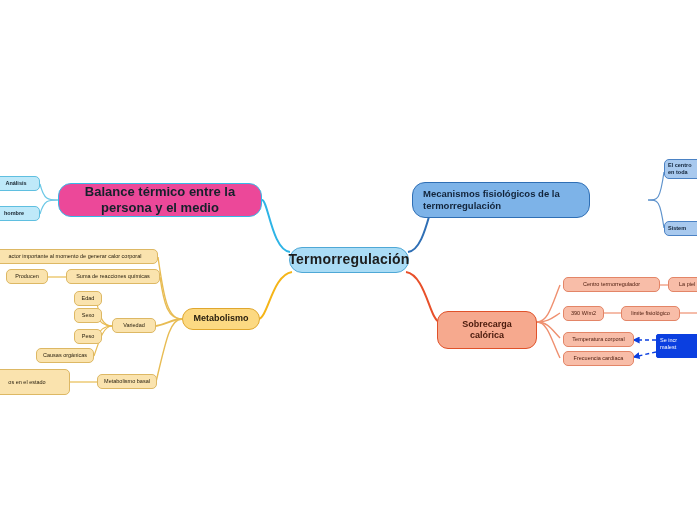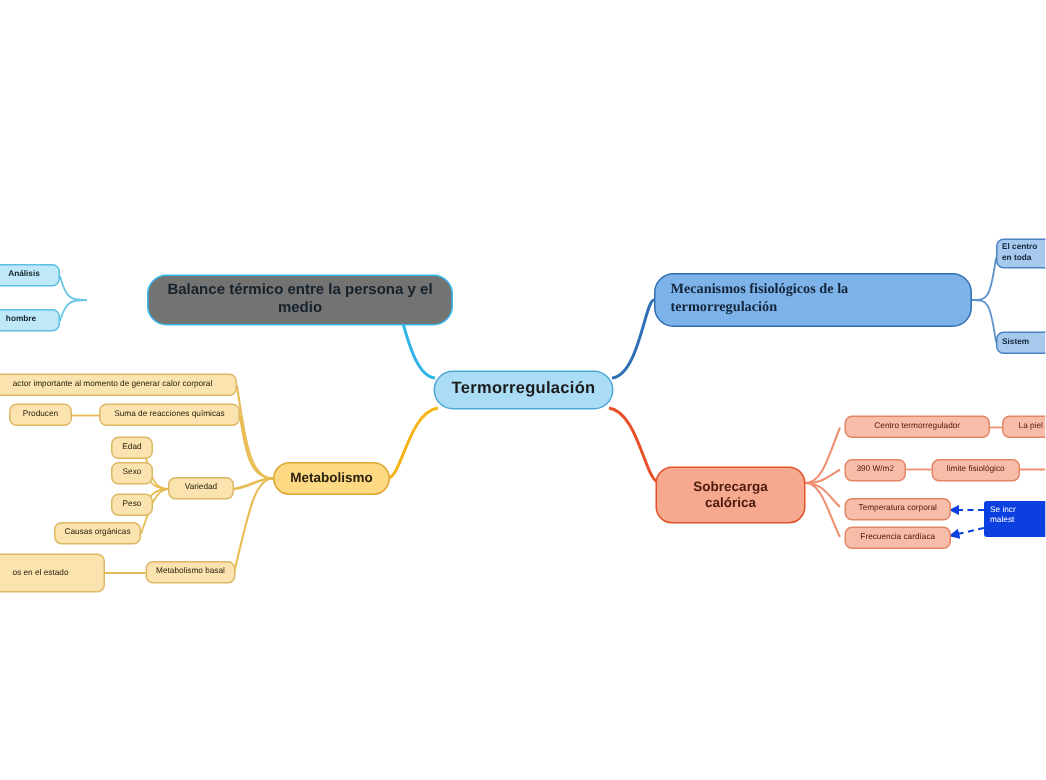--- a/index.html
+++ b/index.html
@@ -34,36 +34,35 @@
     border-width: 1px;
     line-height: 1.25;
     white-space: pre-wrap;
   }
 
   
   .n-root {
     background: #aadcf5;
     border-color: #4ea8d6;
     border-radius: 14px;
-    font-size: 11px;
+    font-size: 14px;
     font-weight: bold;
     color: #1c1c1c;
     letter-spacing: .2px;
   }
 
   
   .n-cyan-main {
-    background: #737373;
+    background: #ec4899;
     border-color: #35b9e8;
     border-radius: 13px;
-    font-size: 10px;
+    font-size: 13px;
     font-weight: bold;
     color: #15212b;
     padding: 2px 8px;
-    margin-left: 40px;
   }
   .n-cyan-sub {
     background: #bfe9f9;
     border-color: #5fbfe0;
     border-radius: 5px;
     font-size: 5.5px;
     font-weight: bold;
     color: #15212b;
     padding: 1px 3px;
   }
@@ -204,21 +203,21 @@
   <div class="node n-cyan-main" style="left:58px; top:183px; width:204px; height:34px;">
     <span>Balance térmico entre la persona y el medio</span>
   </div>
   <div class="node n-cyan-sub" style="left:-8px; top:176px; width:48px; height:15px;">
     <span>Análisis</span>
   </div>
   <div class="node n-cyan-sub" style="left:-12px; top:206px; width:52px; height:15px;">
     <span>hombre</span>
   </div>
 
-  <div class="node n-blue-main" style="left:436px; top:182px; width:212px; height:36px;font-family:Liberation Serif, serif;">
+  <div class="node n-blue-main" style="left:412px; top:182px; width:178px; height:36px;">
     <span>Mecanismos fisiológicos de la termorregulación</span>
   </div>
   <div class="node n-blue-sub" style="left:664px; top:159px; width:46px; height:20px;">
     <span>El centro
 en toda</span>
   </div>
   <div class="node n-blue-sub" style="left:664px; top:221px; width:46px; height:15px;">
     <span>Sistem</span>
   </div>
 

